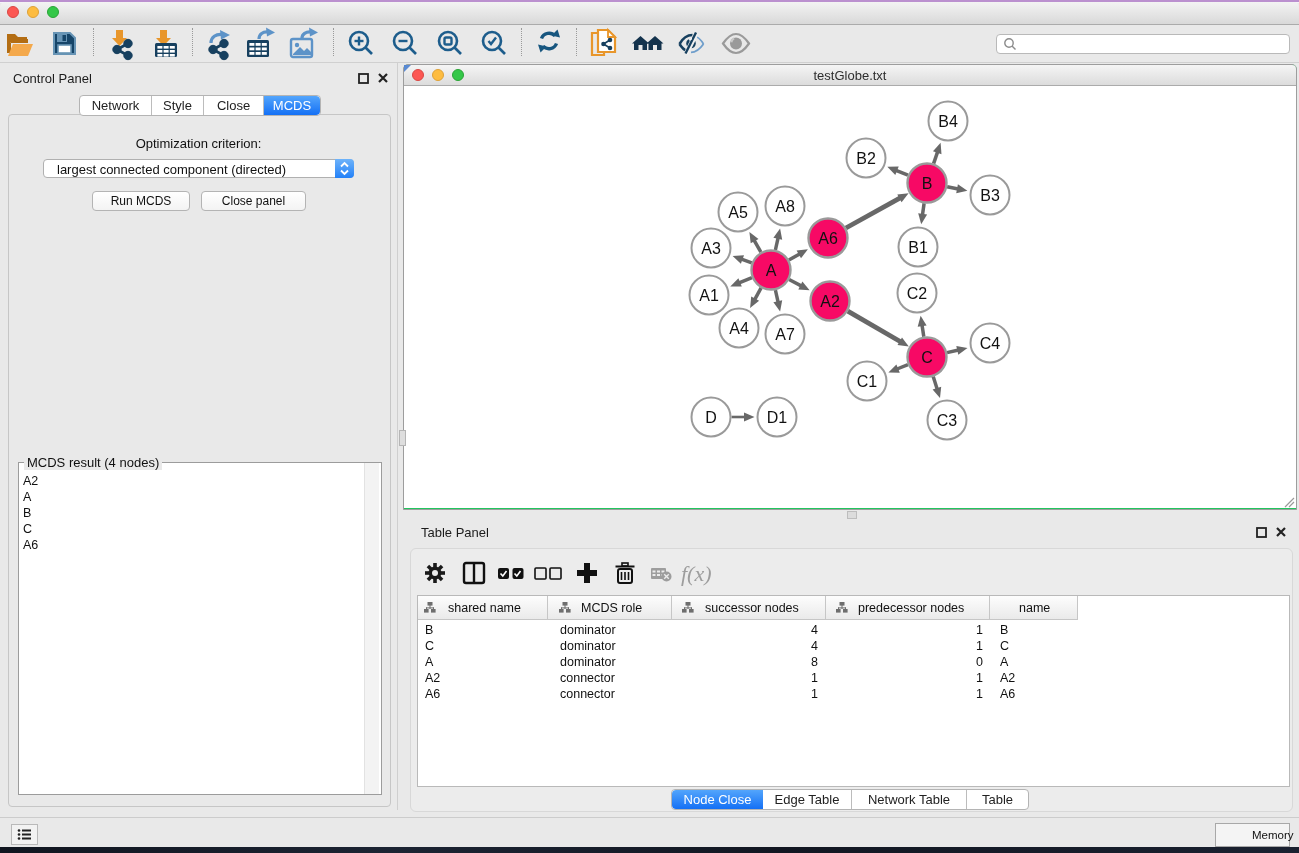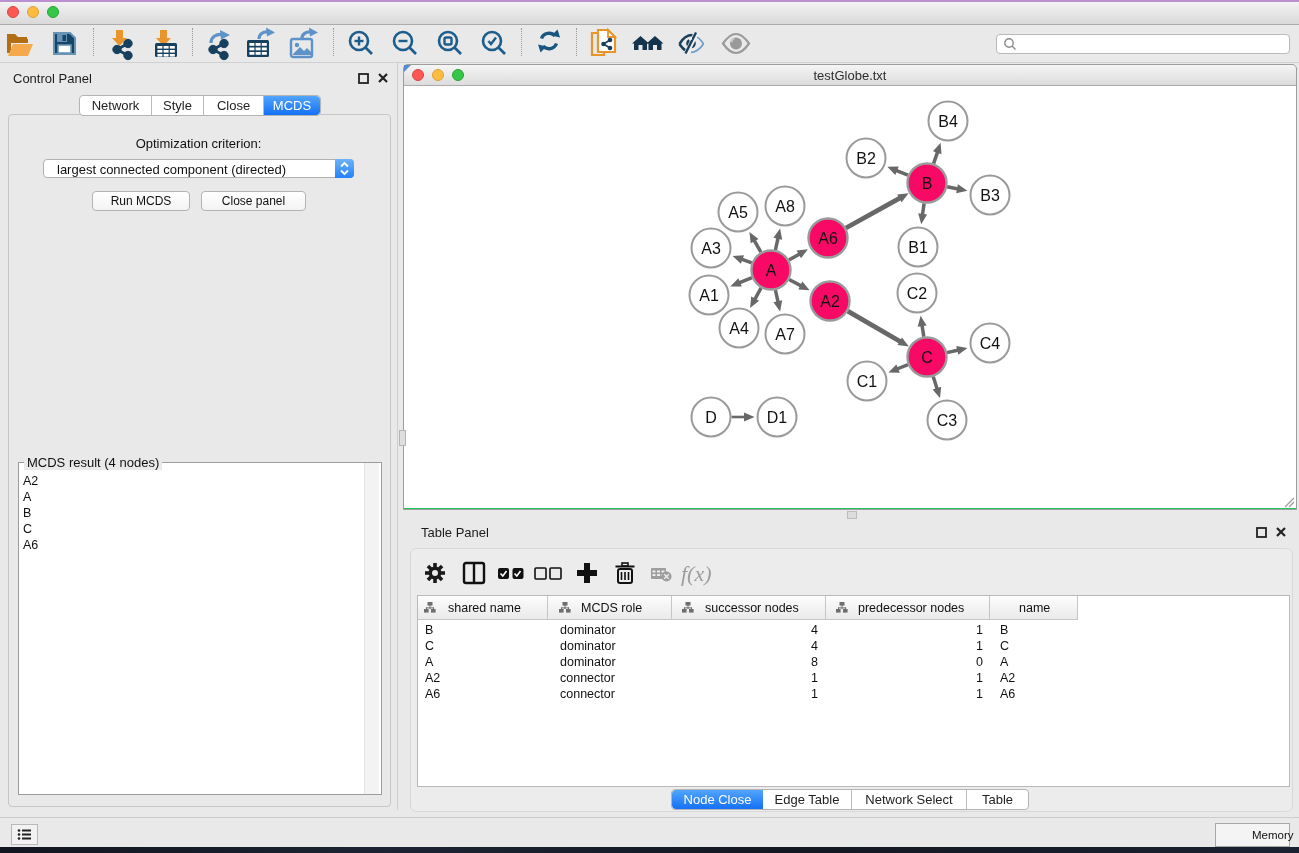--- a/index.html
+++ b/index.html
@@ -449,21 +449,21 @@
     <div class="abs" style="left:7px;top:26px;line-height:16px">B<br>C<br>A<br>A2<br>A6</div>
     <div class="abs" style="left:142px;top:26px;line-height:16px">dominator<br>dominator<br>dominator<br>connector<br>connector</div>
     <div class="abs" style="left:340px;top:26px;width:60px;text-align:right;line-height:16px">4<br>4<br>8<br>1<br>1</div>
     <div class="abs" style="left:505px;top:26px;width:60px;text-align:right;line-height:16px">1<br>1<br>0<br>1<br>1</div>
     <div class="abs" style="left:582px;top:26px;line-height:16px">B<br>C<br>A<br>A2<br>A6</div>
   </div>
 
   <div class="seg" style="left:273px;top:269px;height:19px">
     <div class="on" style="width:91px;border-radius:4px 0 0 4px">Node Close</div>
     <div style="width:88px">Edge Table</div>
-    <div style="width:114px">Network Select</div>
+    <div style="width:114px">Network Table</div>
     <div style="width:61px">Table</div>
   </div>
 </div>
 
 <div class="abs" style="left:0;top:817px;width:1299px;height:30px;background:#e9e9e9;border-top:1px solid #cccccc">
   <div class="abs" style="left:11px;top:6px;width:25px;height:19px;background:#f2f2f2;border:1px solid #b9b9b9">
     <svg width="25" height="19" viewBox="0 0 25 19">
       <g fill="#222">
           <circle cx="7" cy="5.5" r="1.3"></circle>
           <circle cx="7" cy="9.5" r="1.3"></circle>

